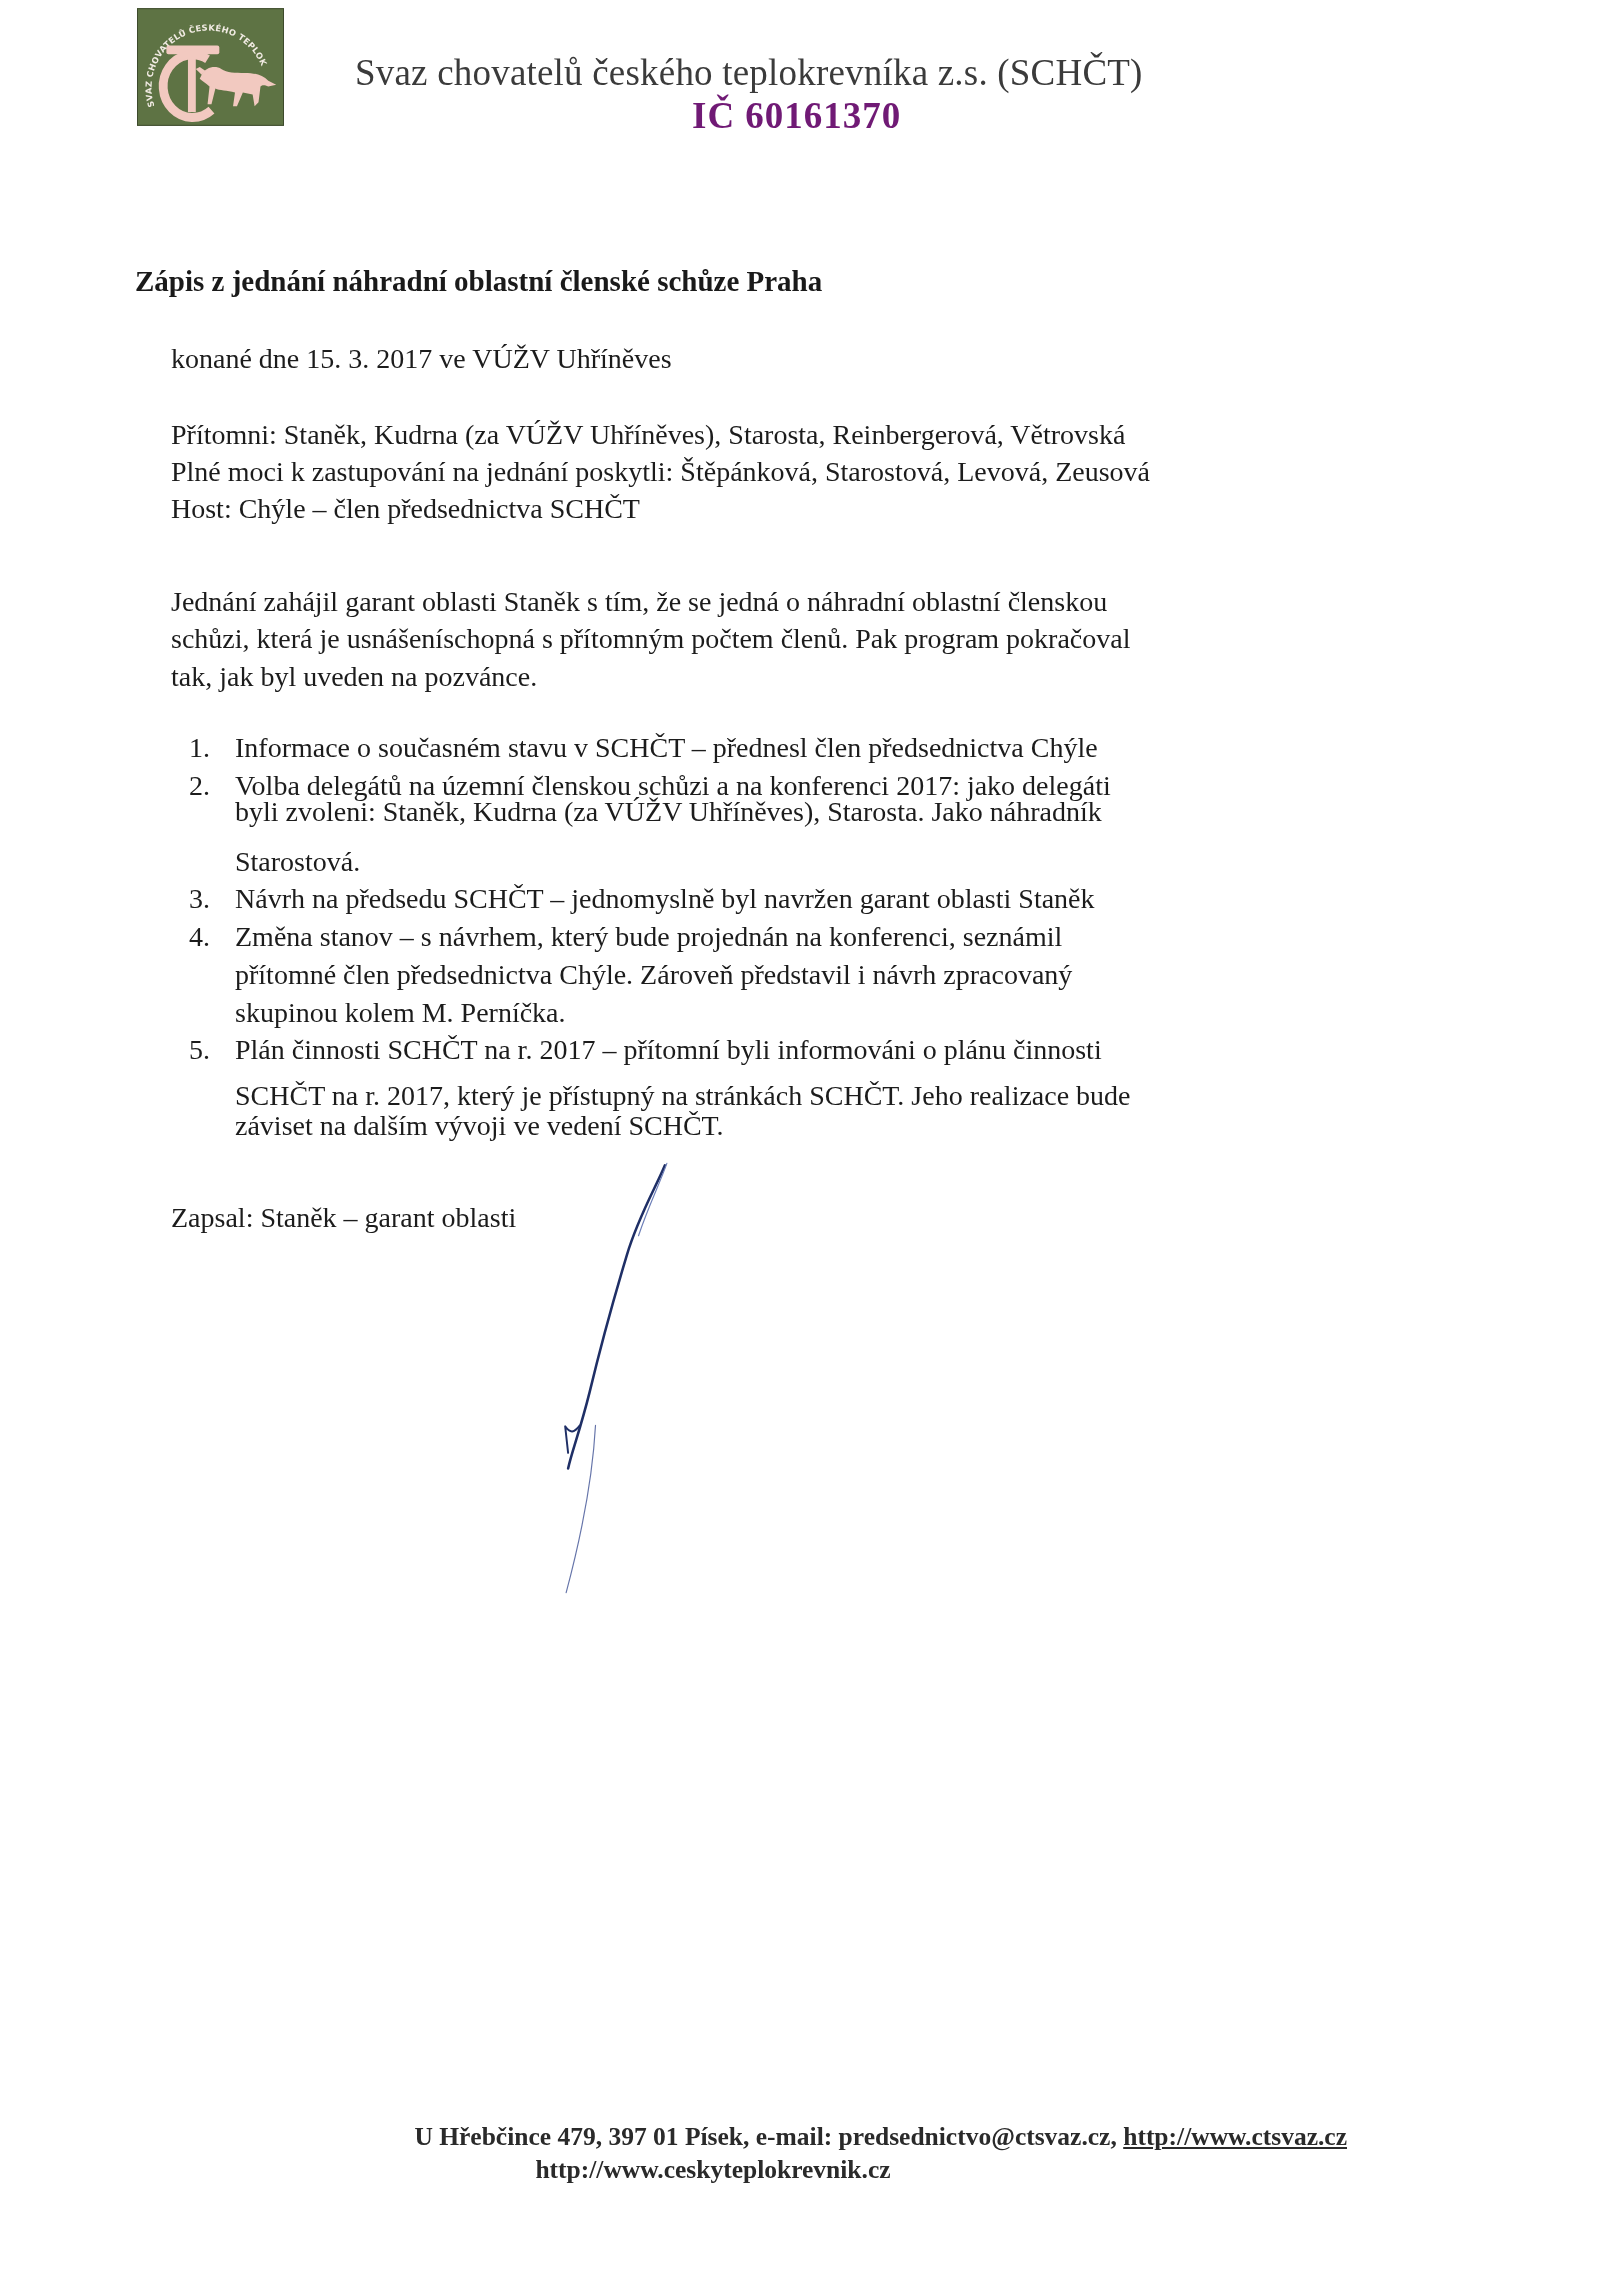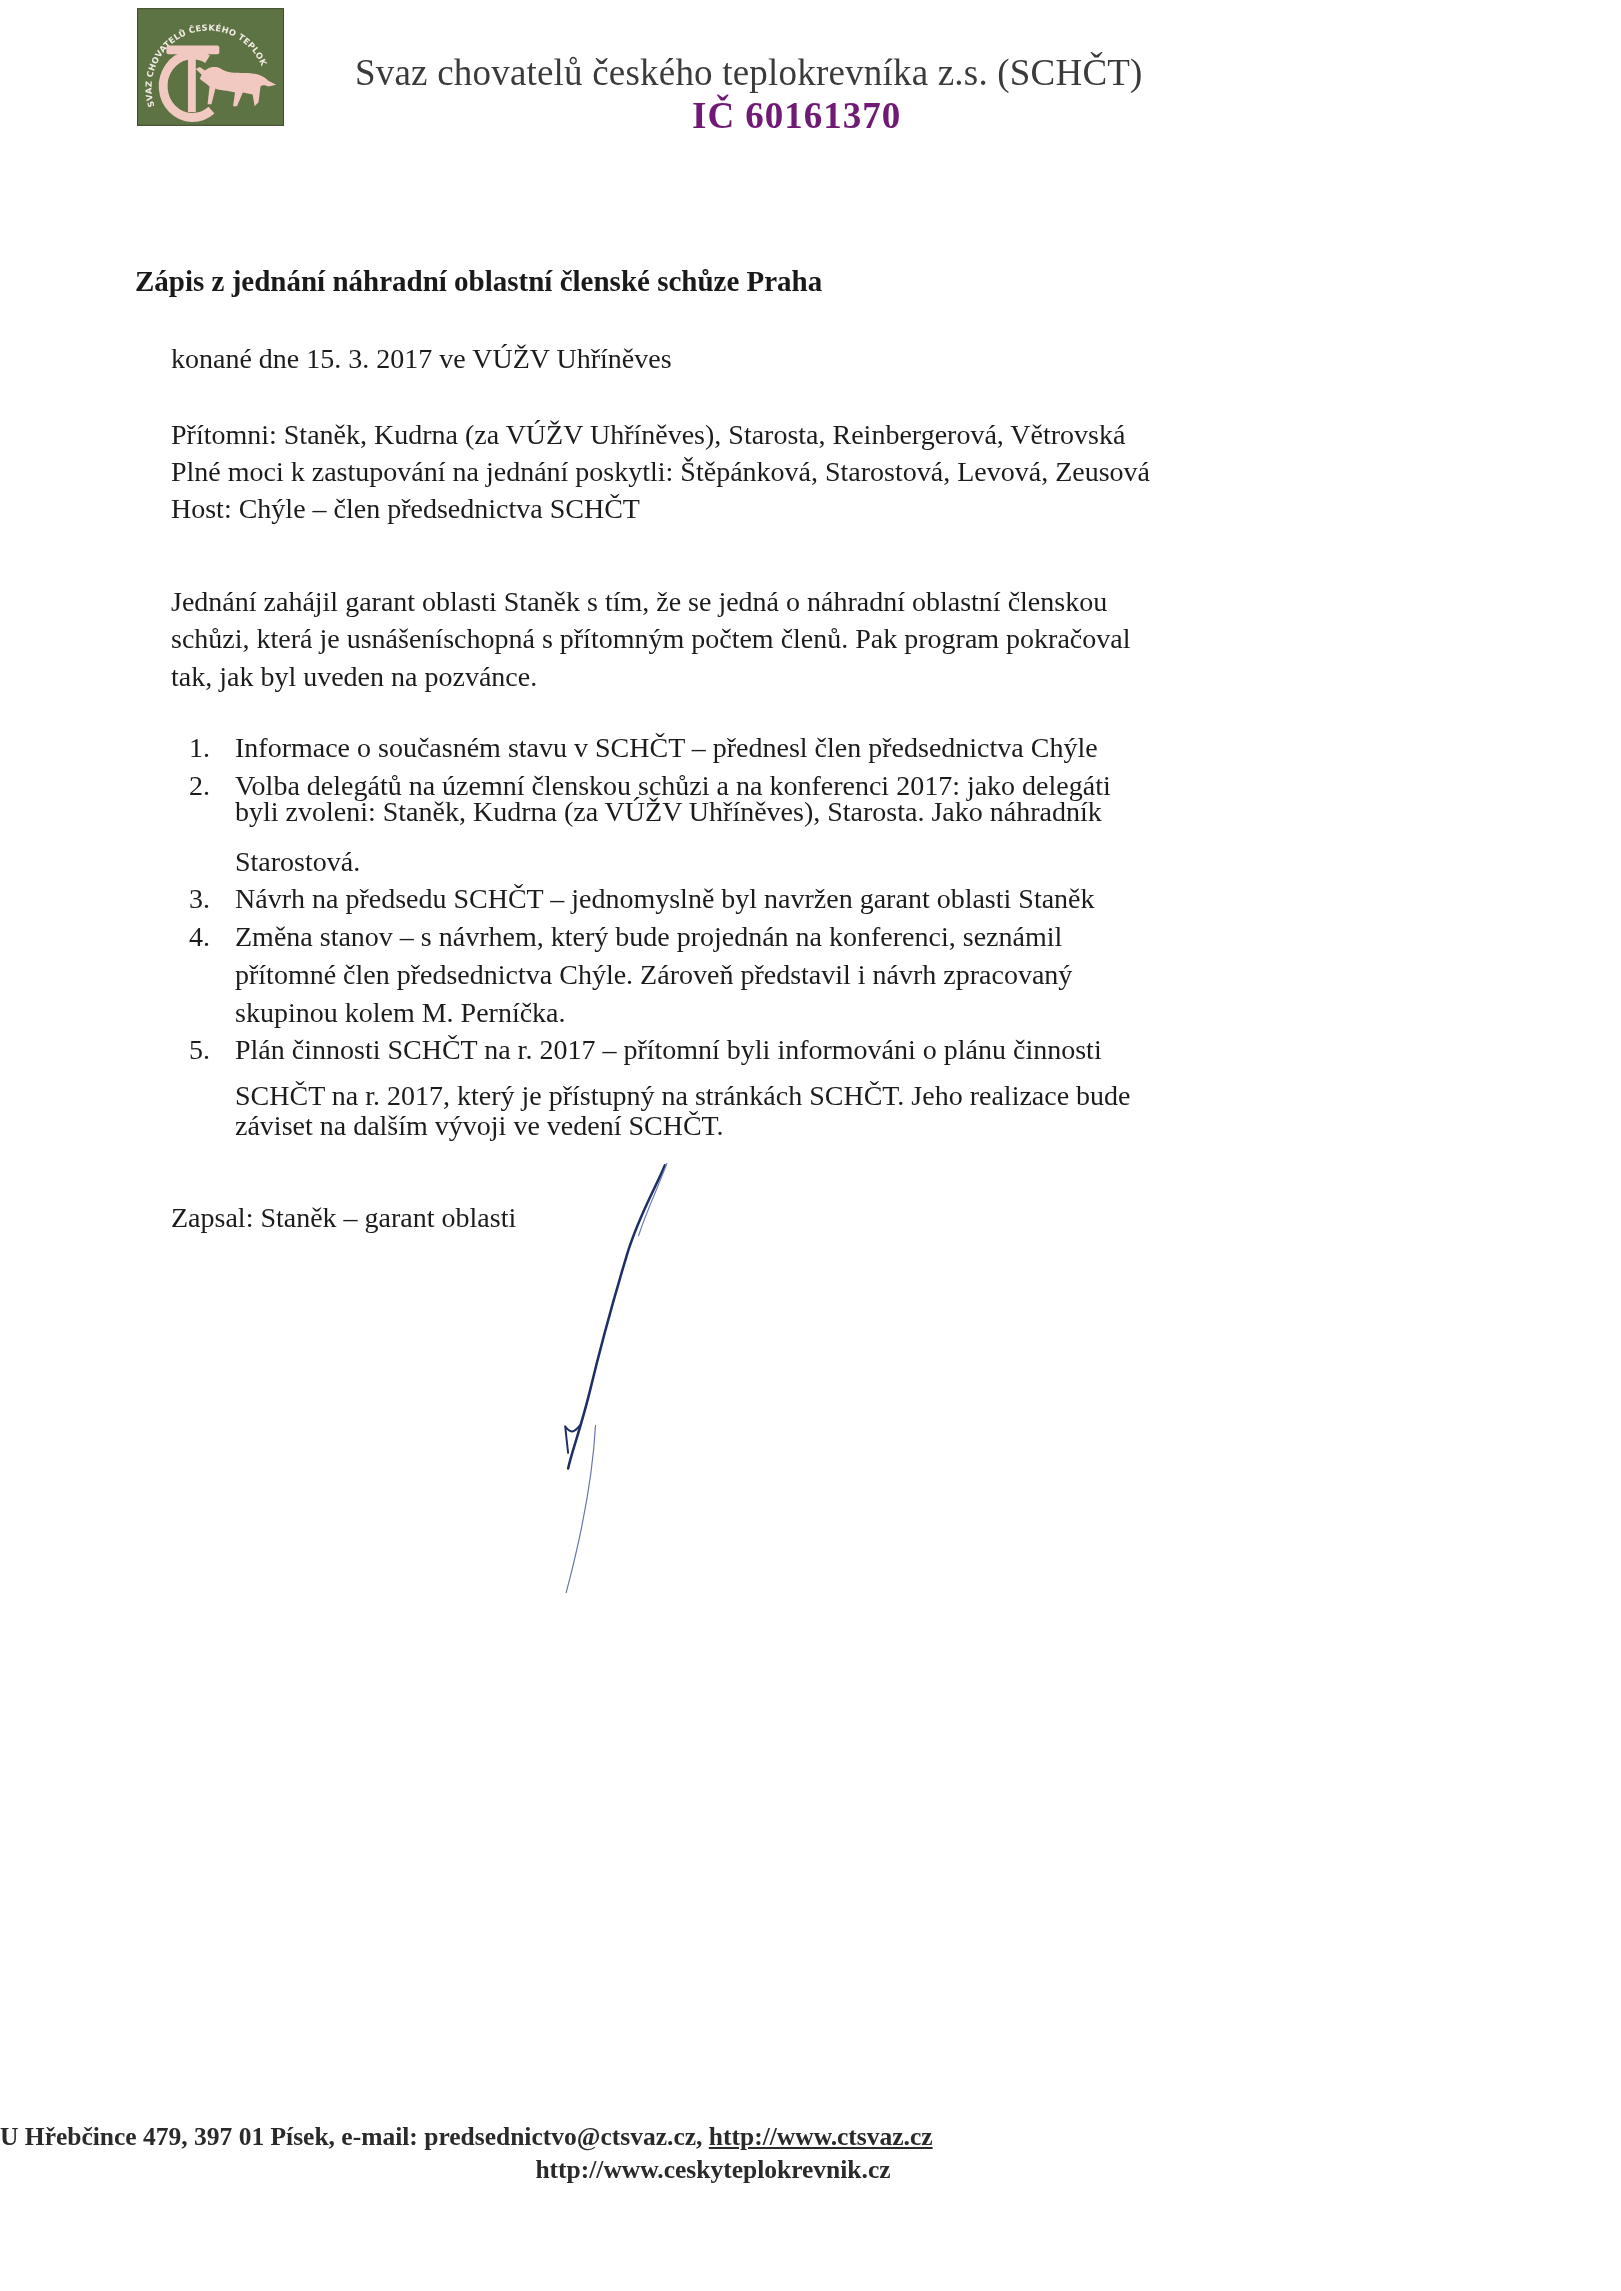--- a/index.html
+++ b/index.html
@@ -26,21 +26,21 @@
   .doc-title { left: 135px; top: 265px; font-size: 29px; font-weight: bold; color: #1a1a1a; }
   .body-line { left: 135px; font-size: 28px; color: #1c1c1c; margin-left: 36px; }
   .list { position: absolute; left: 0; top: 0; }
   .list-num { position: absolute; font-size: 28px; color: #1c1c1c; left: 189px; }
   .list-text { position: absolute; font-size: 28px; color: #1c1c1c; left: 235px; white-space: nowrap; }
 
   .signature { position: absolute; left: 529px; top: 1147px; width: 176px; height: 461px; }
 
   
   .footer-line1 {
-    left: 0; width: 1347px; text-align: left; top: 2122px;
+    left: 0; width: 1347px; text-align: right; top: 2122px;
     font-size: 25.5px; font-weight: bold; color: #2a2a2a;
   }
   .footer-line2 {
     left: 0; width: 1426px; text-align: center; top: 2155px;
     font-size: 25.5px; font-weight: bold; color: #2a2a2a;
   }
   .footer-link { text-decoration: underline; color: #2a2a2a; }
   .footer-plain { color: #2a2a2a; }
 </style>
 </head>

